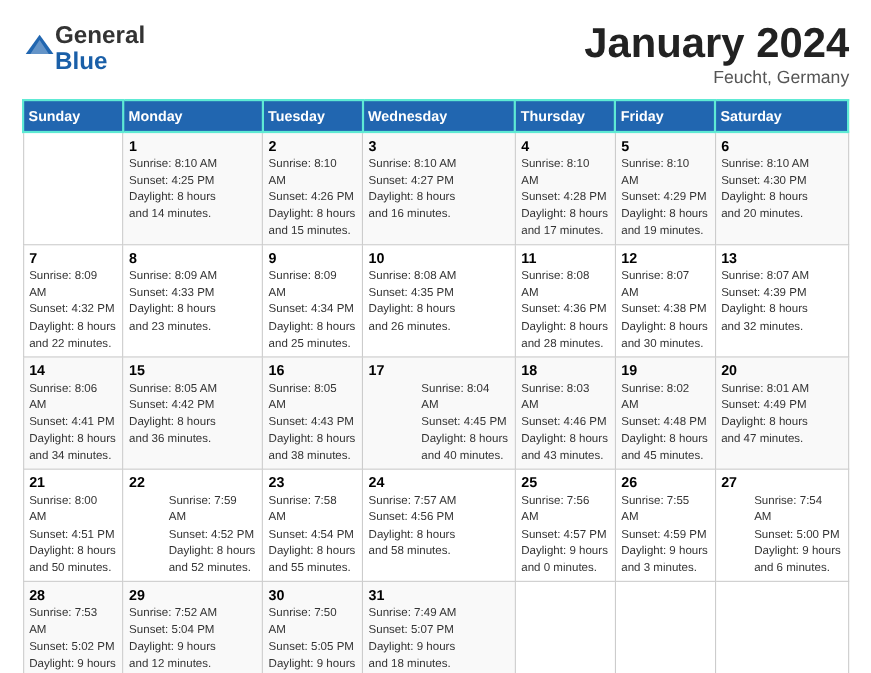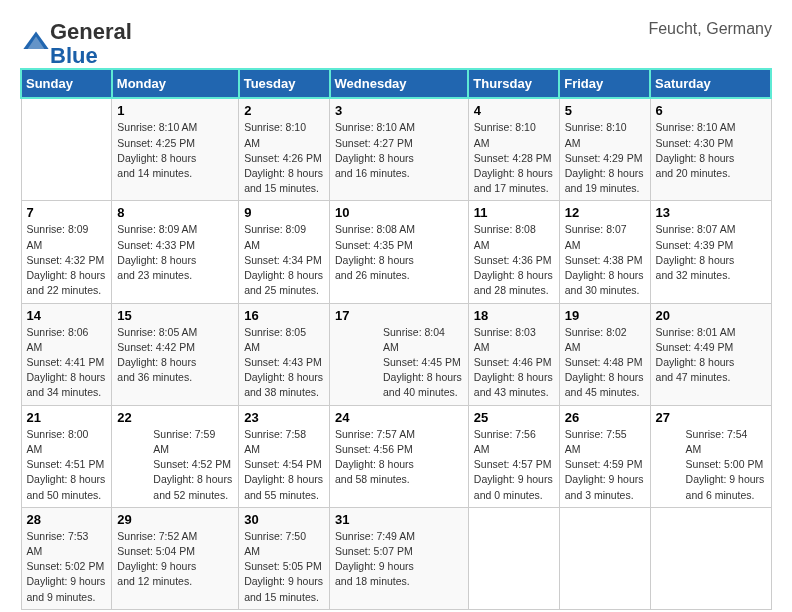--- a/index.html
+++ b/index.html
@@ -7,20 +7,21 @@
       font-family: Arial, sans-serif;
       background: #fff;
       width: 792px;
       min-height: 612px;
       padding: 20px;
     }
     .header {
       display: flex;
       justify-content: space-between;
       align-items: flex-start;
+      margin-bottom: 10px;
     }
     .logo {
       display: flex;
       align-items: center;
     }
     .logo-text {
       font-size: 22px;
       font-weight: bold;
       line-height: 1.1;
     }
@@ -94,20 +95,21 @@
         <polygon points="20,5 38,30 2,30" fill="#2166b0"></polygon>
         <polygon points="20,12 32,30 8,30" fill="#fff" opacity="0.3"></polygon>
       </svg>
     </div>
     <div class="logo-text">
       <span class="logo-general">General</span><br>
       <span class="logo-blue">Blue</span>
     </div>
   </div>
   <div class="title-block">
+    <div class="month-title">January 2024</div>
     <div class="location">Feucht, Germany</div>
   </div>
 </div>
 
 <table>
   <thead>
     <tr>
 
     <th>Sunday</th>
         <th>Monday</th>

